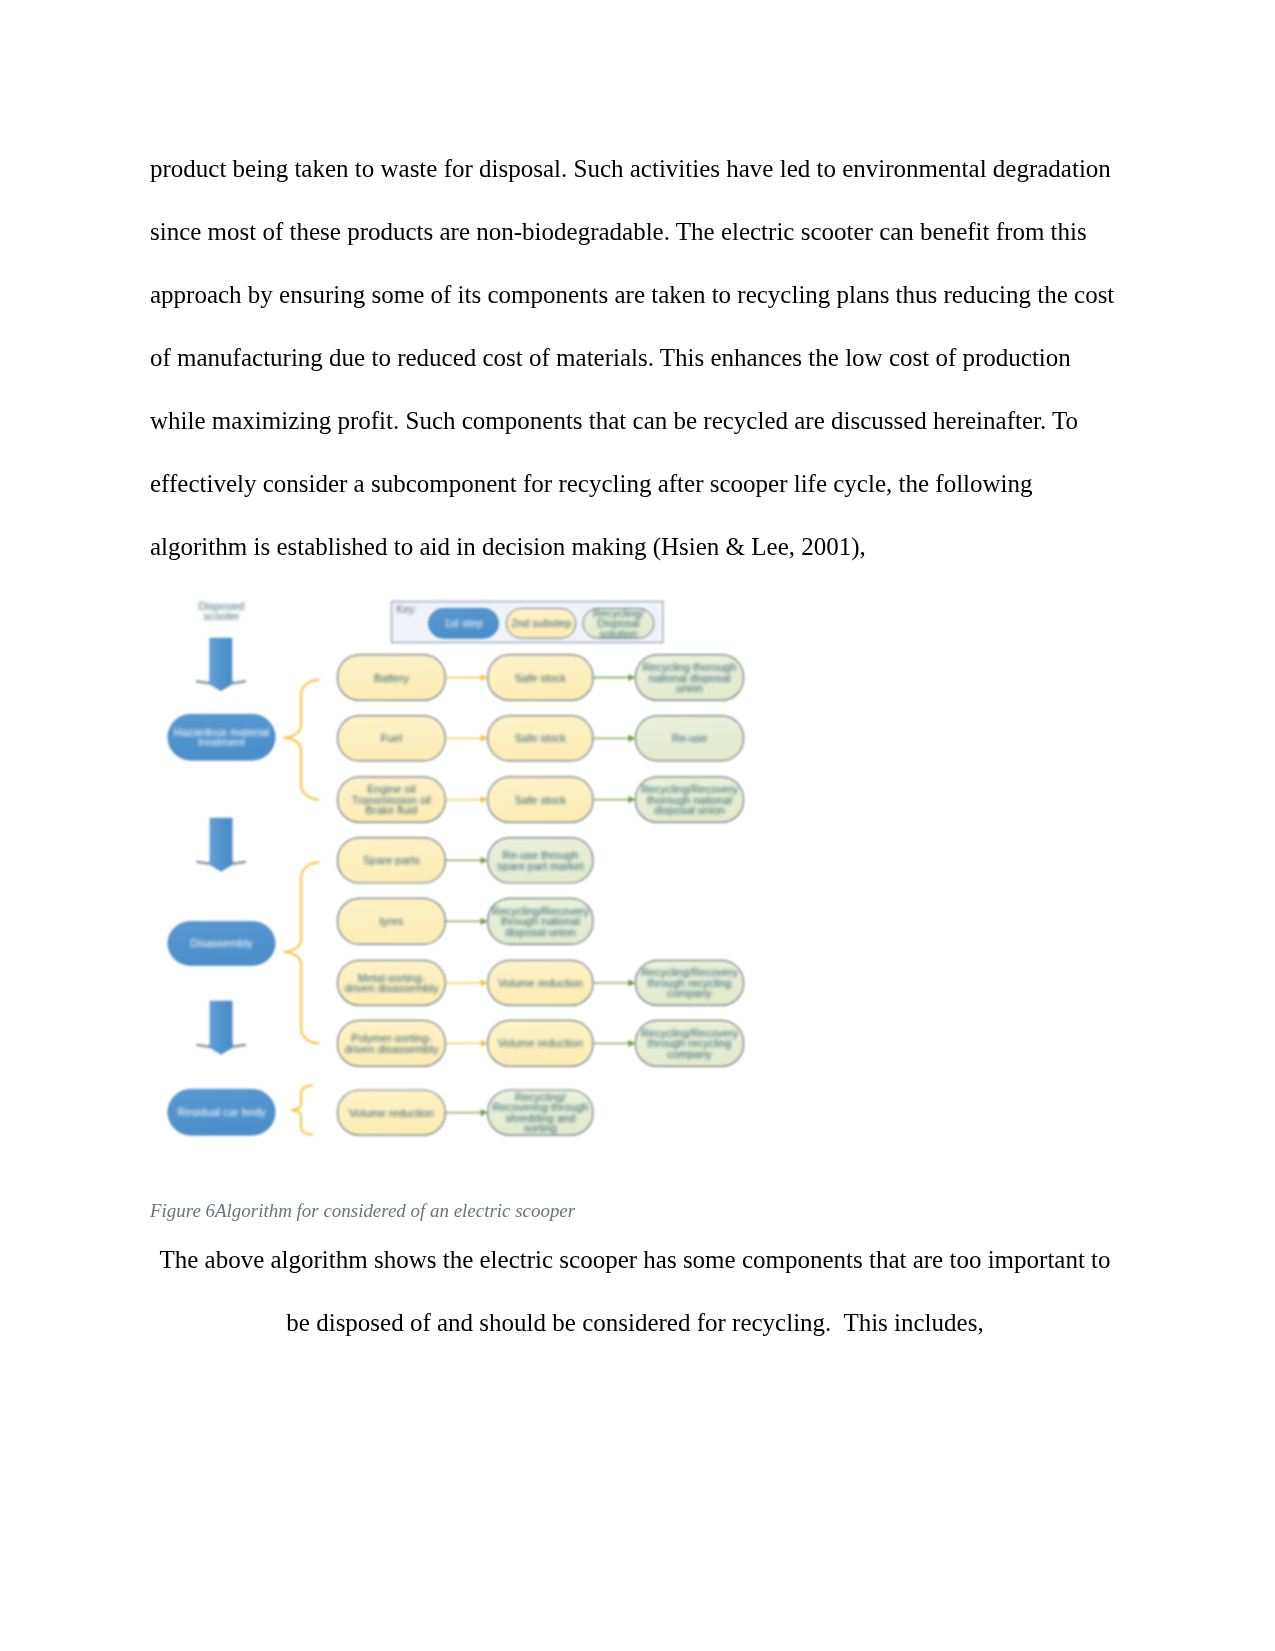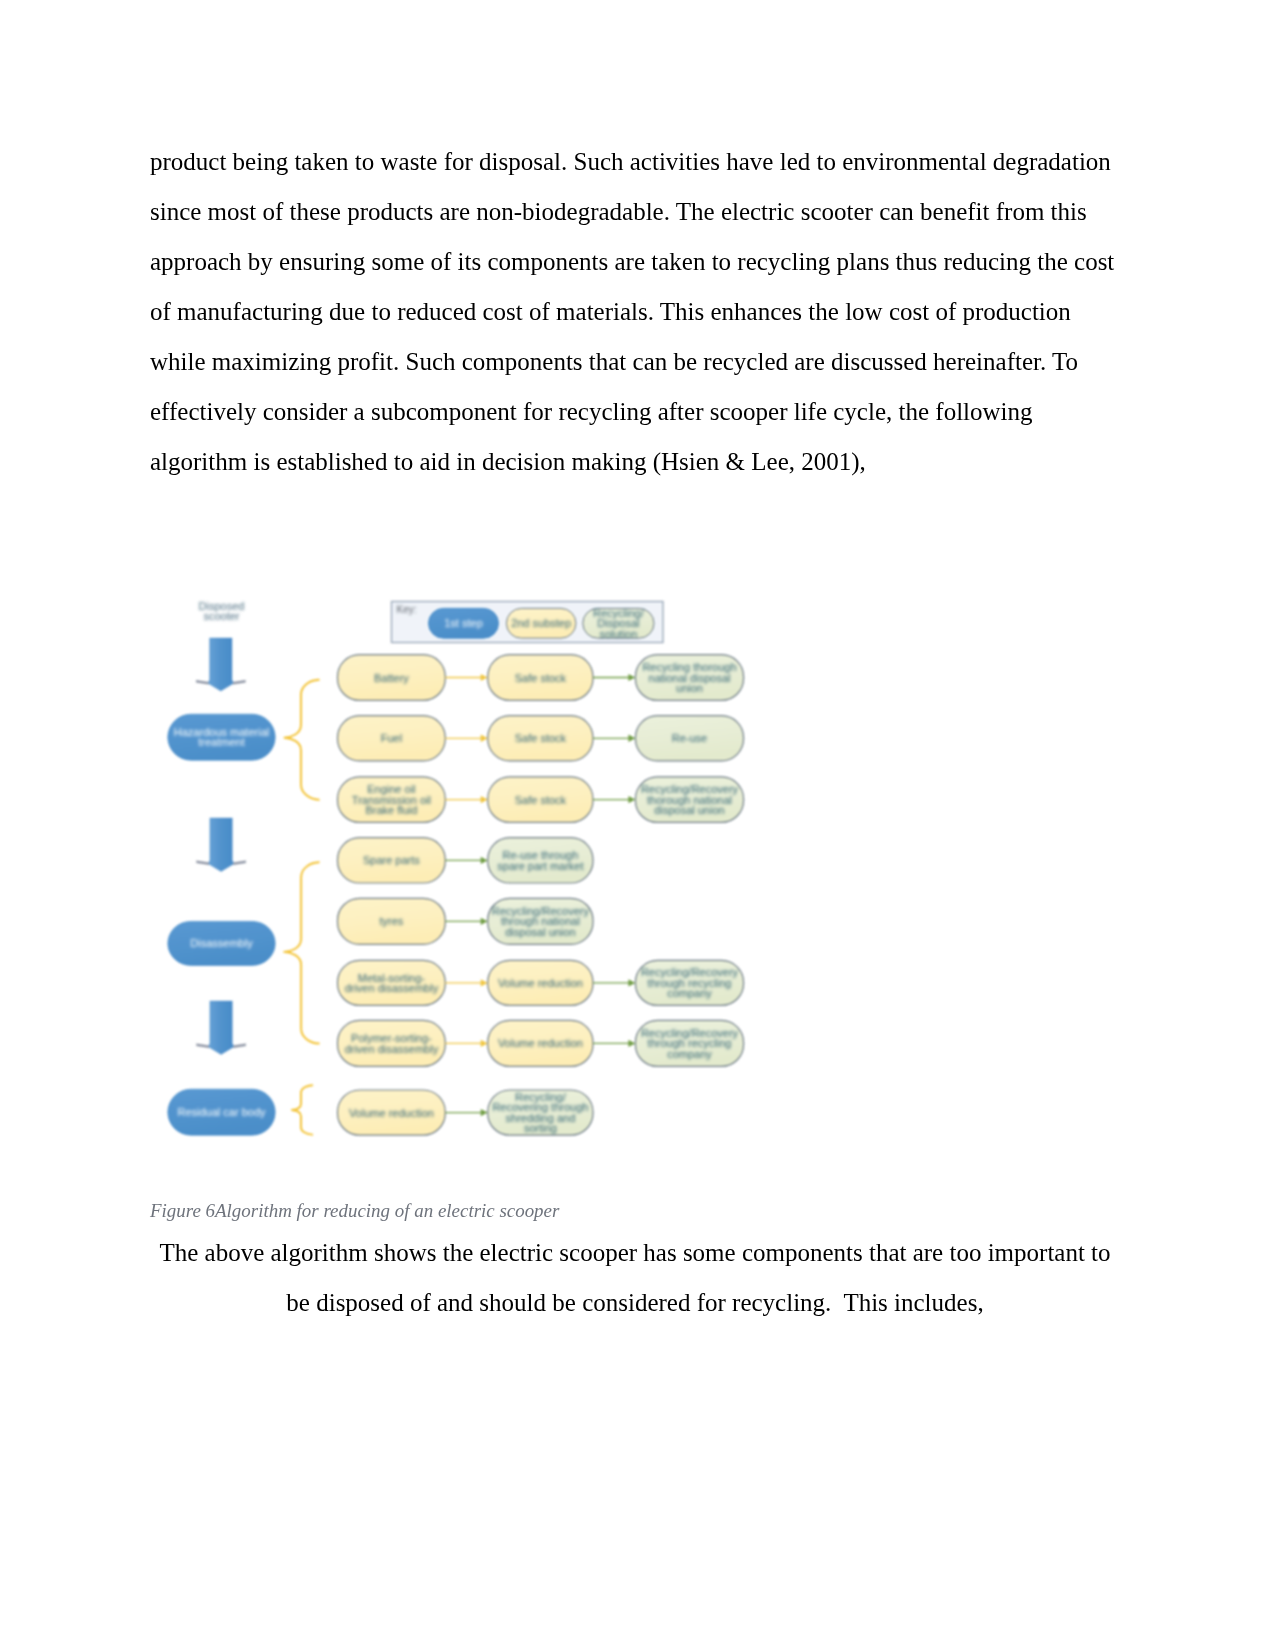--- a/index.html
+++ b/index.html
@@ -4,21 +4,21 @@
 <title>Document page</title>
 <style>
   html,body{margin:0;padding:0;}
   body{
     width:1275px;height:1651px;background:#ffffff;
     font-family:"Liberation Serif","DejaVu Serif",serif;
   }
   .page{position:relative;width:1275px;height:1651px;overflow:hidden;background:#fff;}
   .body-text,.body-text2{
     position:absolute;left:150px;width:970px;
-    font-size:25px;line-height:50px;color:#000;text-align:left;
+    font-size:25px;line-height:63px;color:#000;text-align:left;
     white-space:pre-wrap;
   }
   .body-text{top:137px;}
   .body-text2{top:1228px;text-align:center;}
   .fig-wrap{position:absolute;left:160px;top:565px;width:610px;height:600px;}
   .fig-wrap svg{display:block;filter:blur(1.32px) opacity(0.96);}
   .caption{
     position:absolute;left:150px;top:1200px;
     font-size:18.95px;font-style:italic;color:#6e737c;white-space:pre;
   }
@@ -231,17 +231,17 @@
           <text x="380.4" y="535.8" font-size="11" fill="#2a5f71" text-anchor="middle" font-family="Liberation Sans, sans-serif">Recycling/</text>
           <text x="380.4" y="546.3" font-size="11" fill="#2a5f71" text-anchor="middle" font-family="Liberation Sans, sans-serif">Recovering through</text>
           <text x="380.4" y="556.8" font-size="11" fill="#2a5f71" text-anchor="middle" font-family="Liberation Sans, sans-serif">shredding and</text>
           <text x="380.4" y="567.3" font-size="11" fill="#2a5f71" text-anchor="middle" font-family="Liberation Sans, sans-serif">sorting</text>
         </g>
         <line x1="285.3" y1="547.6" x2="321.7" y2="547.6" stroke="#6c9a3f" stroke-width="1.3"></line>
         <polygon points="327.7,547.6 320.7,544.0 320.7,551.2" fill="#6c9a3f"></polygon>
       </svg>
   </div>
 
-  <div class="caption">Figure 6Algorithm for reducing of an electric scooper</div>
+  <div class="caption">Figure 6Algorithm for considered of an electric scooper</div>
 
   <div class="body-text2">The above algorithm shows the electric scooper has some components that are too important to be disposed of and should be considered for recycling.  This includes,</div>
 
 </div>
 
 </body></html>

